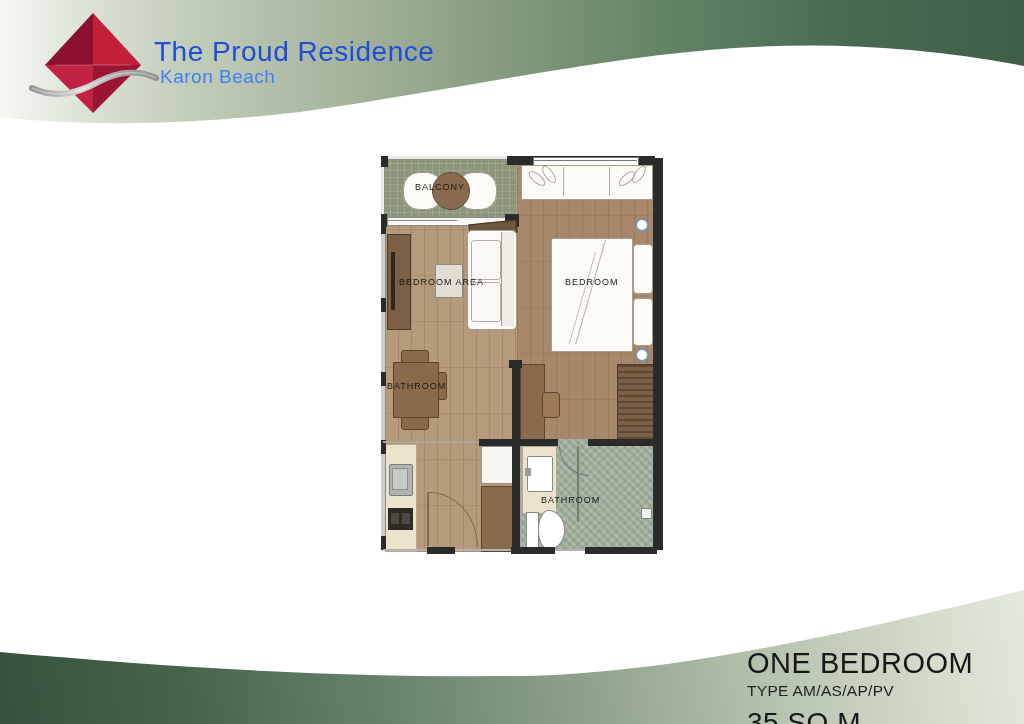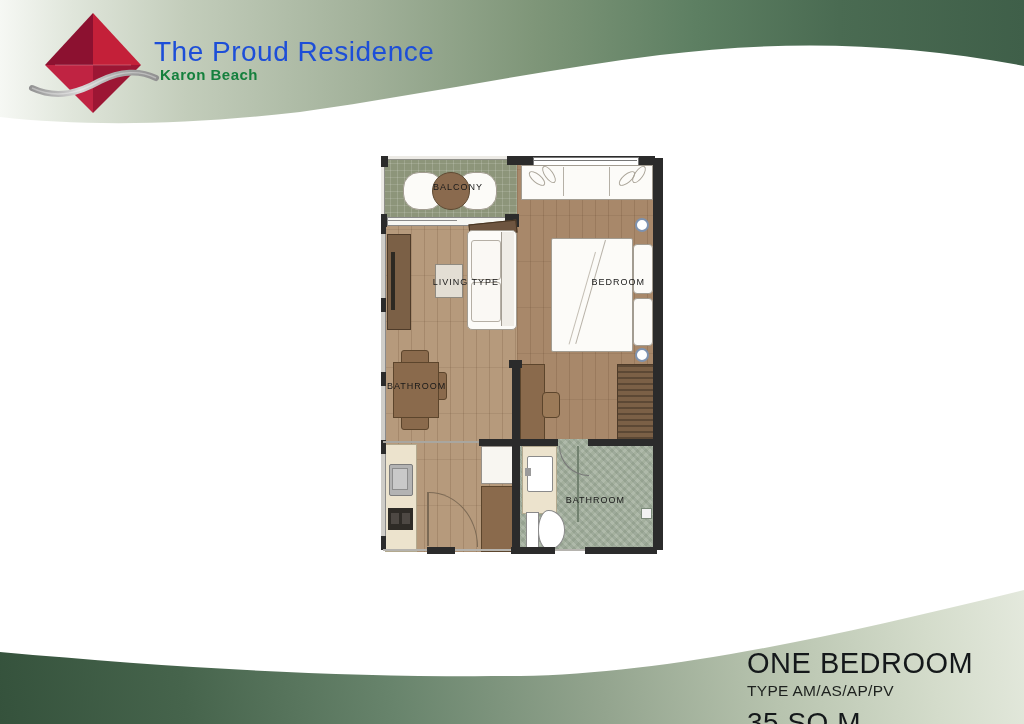--- a/index.html
+++ b/index.html
@@ -3,21 +3,21 @@
 <meta charset="utf-8">
 <style>
   html,body{margin:0;padding:0;background:#ffffff;}
   #canvas{position:relative;width:1024px;height:724px;overflow:hidden;background:#ffffff;
           font-family:"Liberation Sans",sans-serif;}
   .abs{position:absolute;}
   svg{display:block;}
 
   
   .brand-title{font-size:28px;color:#1d4ed8;letter-spacing:.5px;}
-  .brand-sub{font-size:15px;color:#15803d;letter-spacing:.5px;font-weight:bold;}
+  .brand-sub{font-size:19px;color:#3b82f6;letter-spacing:.5px;}
 
   
   #plan{position:absolute;left:381px;top:156px;width:286px;height:400px;}
   .plank{background-image:
       repeating-linear-gradient(90deg, rgba(88,58,34,.18) 0 1px, rgba(0,0,0,0) 1px 13px),
       repeating-linear-gradient(0deg, rgba(70,45,25,.10) 0 1px, rgba(0,0,0,0) 1px 46px);}
   .wood{background-color:#b69a7c;}
   .wood-dark{background-color:#a8886a;}
   .tile{background-color:#a4b09e;background-image:
       repeating-linear-gradient(45deg, rgba(40,60,45,.12) 0 3px, rgba(0,0,0,0) 3px 6px),
@@ -25,21 +25,21 @@
   .grass{background-color:#8d957a;background-image:
       repeating-linear-gradient(90deg, rgba(255,255,255,.15) 0 1px, rgba(0,0,0,0) 1px 7px),
       repeating-linear-gradient(0deg, rgba(255,255,255,.13) 0 1px, rgba(0,0,0,0) 1px 7px);}
   .wall{background:#2b2b2b;}
   .wall-lt{background:#cfcdc8;border-right:1px solid #8a8a8a;}
   .white-f{background:#fcfbf8;border:1px solid #a29c91;}
   .brown-f{background:#8a6a4c;border:1px solid #5c452c;}
   .dbrown-f{background:#7b6046;border:1px solid #4e3b29;}
   .cream-f{background:#ece3cd;border:1px solid #b3a98e;}
   .plan-label{position:absolute;font-size:9px;line-height:1;letter-spacing:1px;color:#191919;
-              text-align:right;z-index:6;white-space:nowrap;}
+              text-align:left;z-index:6;white-space:nowrap;}
 
   
   #footer-block{position:absolute;left:747px;top:619px;z-index:5;color:#14181a;margin-top:28px;}
   .unit-name{font-size:29px;font-weight:500;letter-spacing:.5px;}
   .unit-type{font-size:15.5px;margin-top:2px;letter-spacing:.3px;color:#1d211e;}
   .unit-area{font-size:28px;font-weight:500;margin-top:7px;letter-spacing:.5px;}
 </style>
 </head>
 <body>
 
@@ -184,21 +184,21 @@
     <div class="abs wall" style="left:46px;top:391px;width:28px;height:7px;z-index:5;"></div>
     <div class="abs wall" style="left:130px;top:391px;width:44px;height:7px;z-index:5;"></div>
     <div class="abs wall" style="left:204px;top:391px;width:72px;height:7px;z-index:5;"></div>
     <div class="abs wall" style="left:131px;top:206px;width:8px;height:190px;z-index:5;"></div>
     <div class="abs wall" style="left:128px;top:204px;width:13px;height:8px;z-index:5;"></div>
     <div class="abs wall" style="left:98px;top:283px;width:79px;height:7px;z-index:5;"></div>
     <div class="abs wall" style="left:207px;top:283px;width:67px;height:7px;z-index:5;"></div>
     <div class="abs" style="left:2px;top:285px;width:96px;height:2px;background:#a9a69f;z-index:5;"></div>
 
     <div class="plan-label" style="left:34px;top:27px;width:68px;">BALCONY</div>
-    <div class="plan-label" style="left:18px;top:122px;width:100px;">LIVING TYPE</div>
+    <div class="plan-label" style="left:18px;top:122px;width:100px;">BEDROOM AREA</div>
     <div class="plan-label" style="left:184px;top:122px;width:80px;">BEDROOM</div>
     <div class="plan-label" style="left:6px;top:226px;width:56px;">BATHROOM</div>
     <div class="plan-label" style="left:160px;top:340px;width:84px;">BATHROOM</div>
   </div>
 
   <div id="footer-block">
     <div class="unit-name">ONE BEDROOM</div>
     <div class="unit-type">TYPE AM/AS/AP/PV</div>
     <div class="unit-area">35 SQ.M.</div>
   </div>

